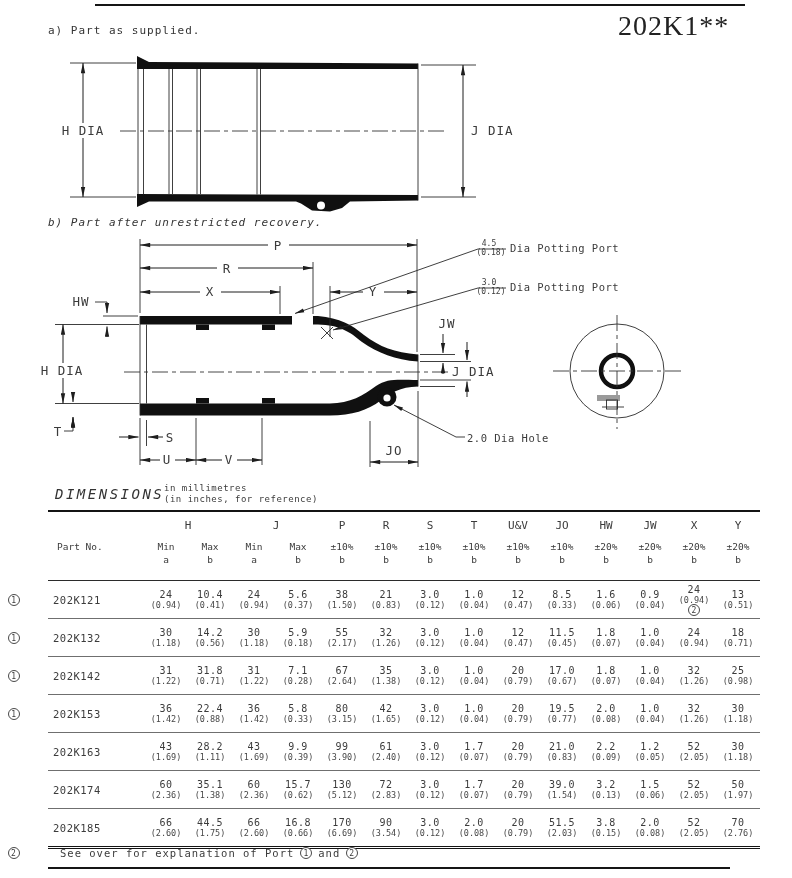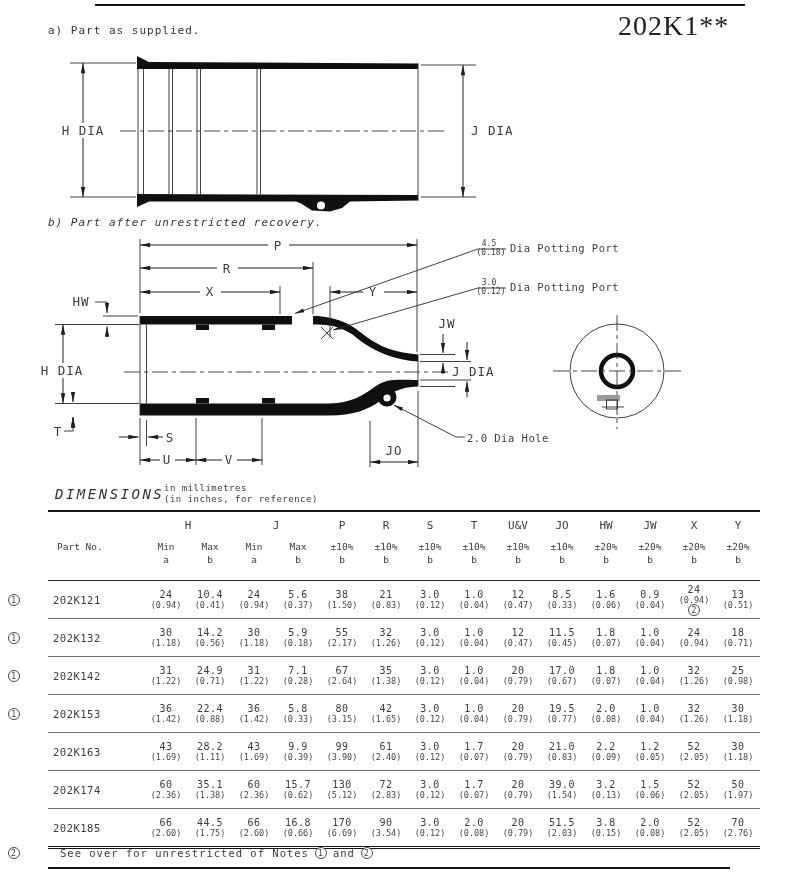--- a/index.html
+++ b/index.html
@@ -393,21 +393,21 @@
             <div class="in">(0.71)</div>
           </td>
         </tr>
         <tr>
           <td class="pc" colspan="1"><span class="cnote rn">1</span><span>202K142</span></td>
           <td colspan="1">
             <div class="mm">31</div>
             <div class="in">(1.22)</div>
           </td>
           <td colspan="1">
-            <div class="mm">24.9</div>
+            <div class="mm">31.8</div>
             <div class="in">(0.71)</div>
           </td>
           <td colspan="1">
             <div class="mm">31</div>
             <div class="in">(1.22)</div>
           </td>
           <td colspan="1">
             <div class="mm">7.1</div>
             <div class="in">(0.28)</div>
           </td>
@@ -687,20 +687,20 @@
             <div class="mm">70</div>
             <div class="in">(2.76)</div>
           </td>
         </tr>
       </tbody>
     </table>
 
   <div class="footer">
     <span class="cnote">2</span>
     <span class="gap"></span>
-    <span>See over for unrestricted of Notes</span>
+    <span>See over for explanation of Port</span>
     <span class="cnote">1</span>
     <span>and</span>
     <span class="cnote">2</span>
   </div>
 
   <div class="rule" style="left:48px;top:867px;width:682px;height:2px;"></div>
 </div>
 
 </body></html>

